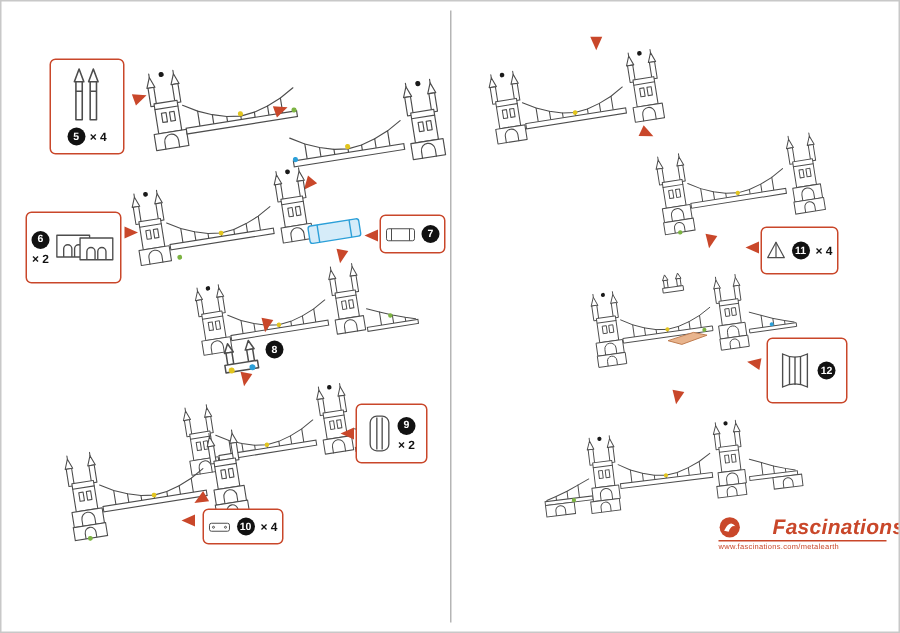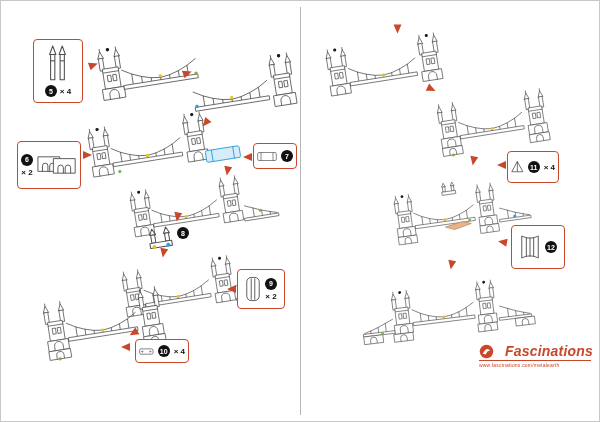--- a/index.html
+++ b/index.html
@@ -22,21 +22,21 @@
 
   .arrow { position:absolute; width:0; height:0;
            border-left:9px solid #c9472a; border-top:4px solid transparent; border-bottom:4px solid transparent; }
 
   .dy { fill:#e2c51f; stroke:none; }
   .dg { fill:#7cb342; stroke:none; }
   .db { fill:#2b9fd8; stroke:none; }
   .dk { fill:#1a1a1a; stroke:none; }
 
   .logo { position:absolute; left:478px; top:342px; width:112px; }
-  .logo-row { display:flex; align-items:center; gap:11px; }
+  .logo-row { display:flex; align-items:center; gap:21px; }
   .logo-mark { width:15px; height:15px; flex:0 0 auto; }
   .logo-text { color:#c9472a; font-weight:bold; font-style:italic; font-size:14px; letter-spacing:0.2px; }
   .logo-rule { height:1px; background:#c9472a; margin:1px 0 1px 0; }
   .logo-url { color:#c9472a; font-size:5px; letter-spacing:0.2px; }
 </style>
 </head>
 <body>
 
 <div class="sheet">
 

